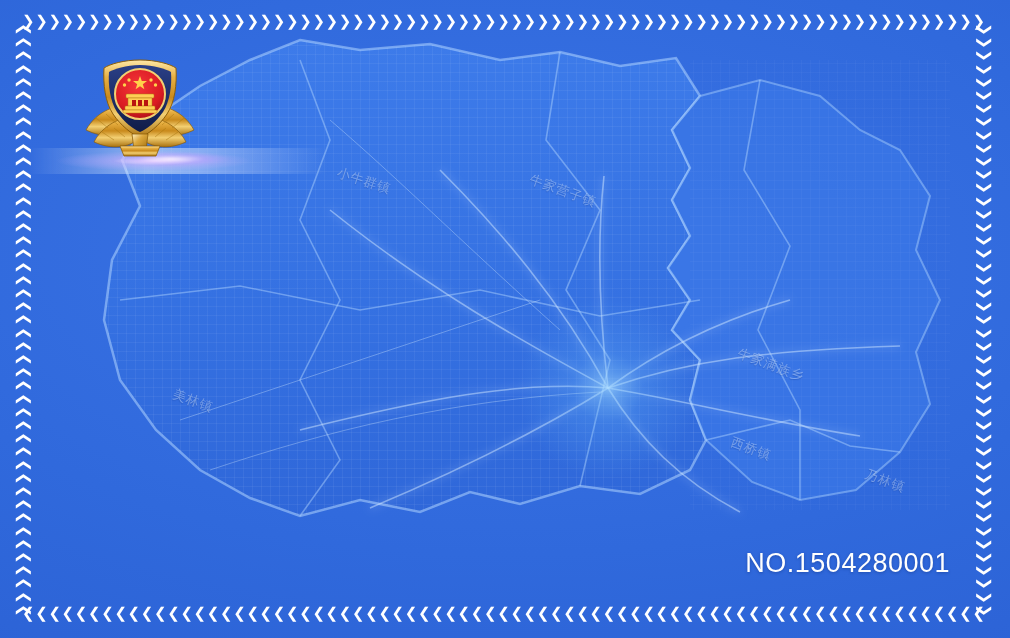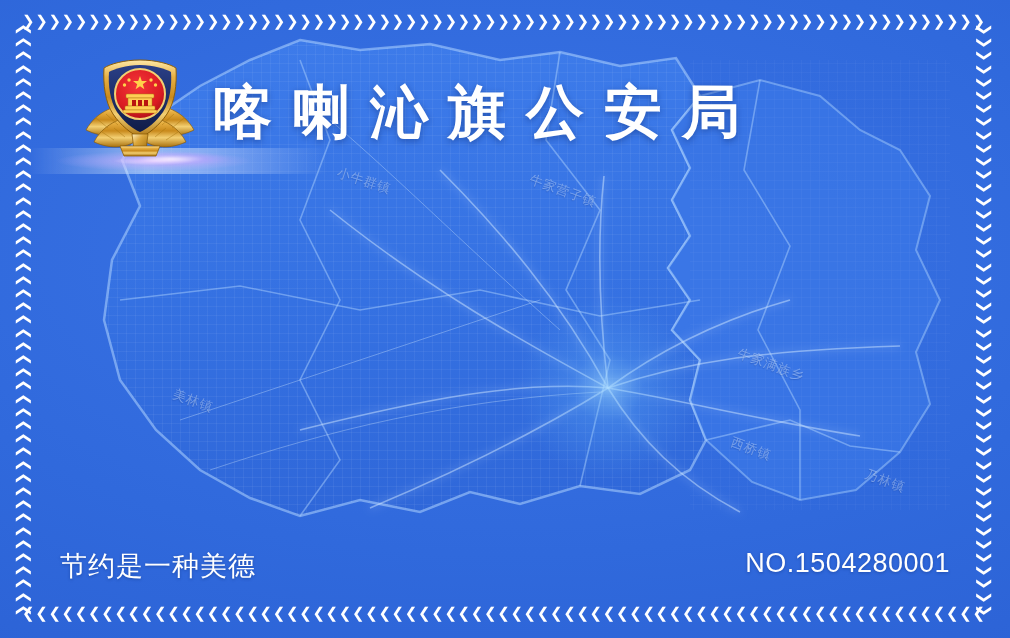--- a/index.html
+++ b/index.html
@@ -519,19 +519,17 @@
     <g fill="#b8150f">
       <rect x="50" y="46" width="4" height="6"></rect>
         <rect x="56" y="46" width="4" height="6"></rect>
       <rect x="62" y="46" width="4" height="6"></rect>
     </g>
 
     <path d="M50 80 L66 80 L64 96 L52 96 Z" fill="url(#gold2)" stroke="#8d5e09" stroke-width="0.8"></path>
     <path d="M38 92 L78 92 L74 102 L42 102 Z" fill="url(#gold1)" stroke="#8d5e09" stroke-width="0.8"></path>
   </svg>
 
-  <div id="org-title">喀喇沁旗公安局</div>
-
-
-  <div id="motto">节约是一种美德</div>
+
+
   <div id="serial">NO.1504280001</div>
 
 </div>
 
 </body></html>

